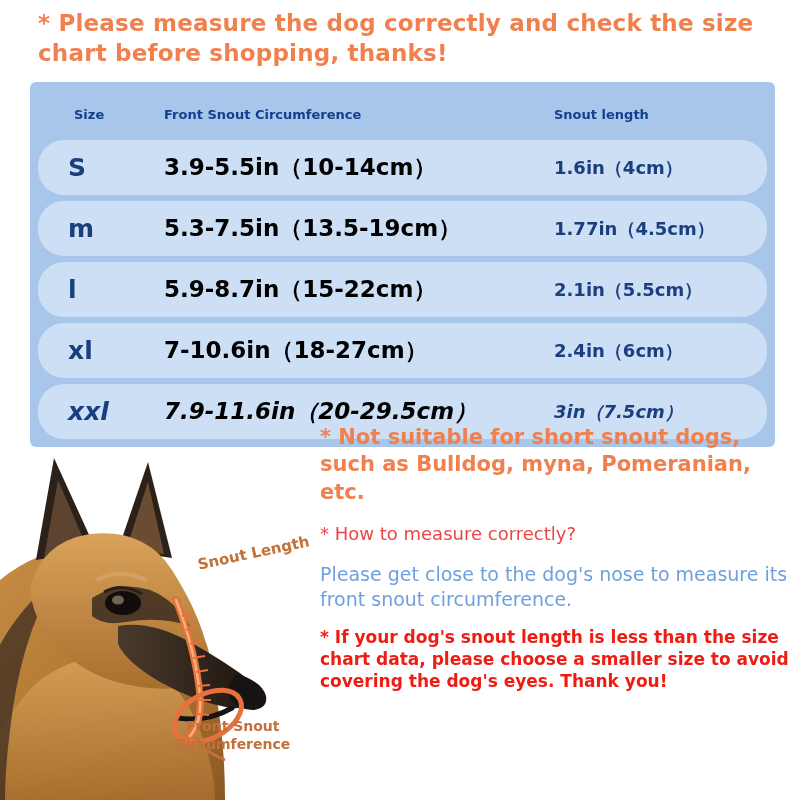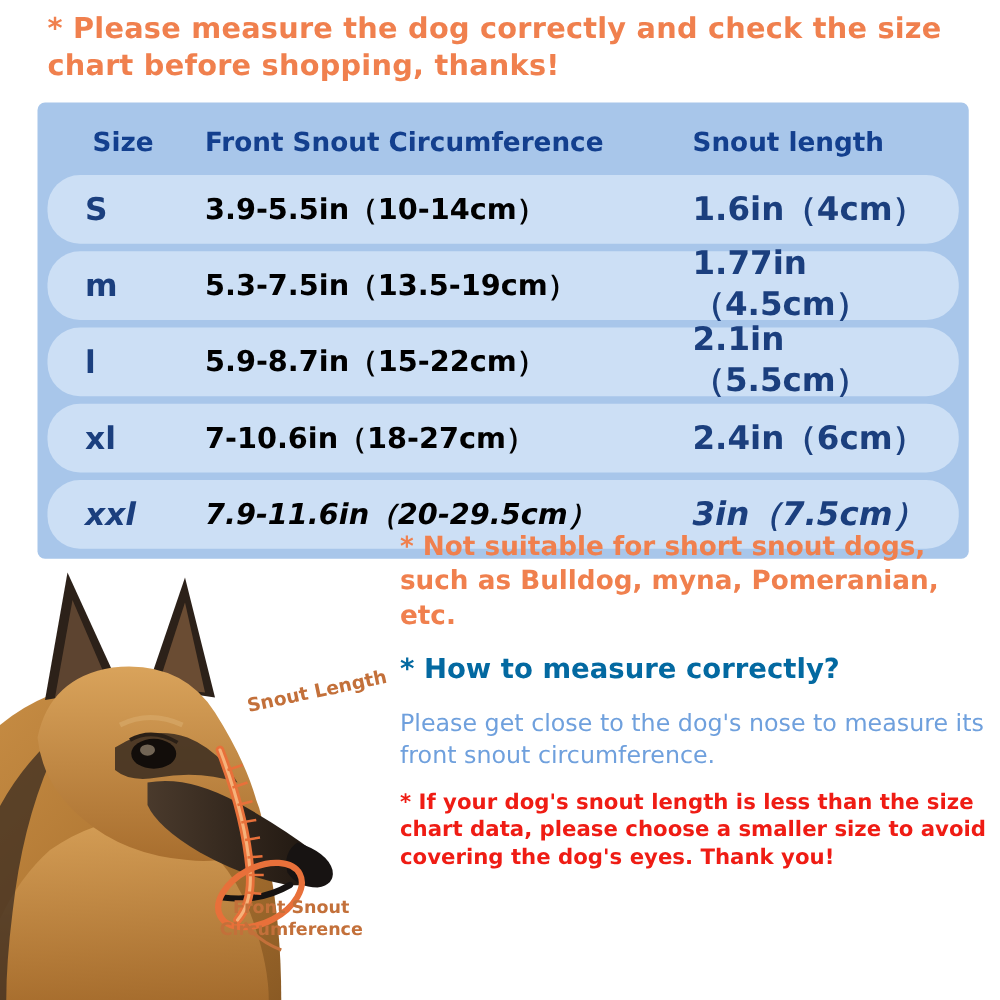--- a/index.html
+++ b/index.html
@@ -44,21 +44,21 @@
     border-radius: 6px;
     padding: 6px 8px 8px 8px;
     box-sizing: border-box;
   }
   .chart-head {
     display: flex;
     align-items: center;
     height: 52px;
     color: #133f8e;
     font-weight: bold;
-    font-size: 21px;
+    font-size: 13px;
   }
   .chart-head .c0 { width: 110px; padding-left: 36px; box-sizing: border-box;}
   .chart-head .c1 { width: 400px; padding-left: 16px; box-sizing: border-box;}
   .chart-head .c2 { flex: 1; padding-left: 6px; box-sizing: border-box;}
 
   .chart-row {
     display: flex;
     align-items: center;
     height: 55px;
     background: #ccdff5;
@@ -81,42 +81,42 @@
     box-sizing: border-box;
     color: #000000;
     font-size: 23px;
     font-weight: bold;
   }
   .chart-row .c2 {
     flex: 1;
     padding-left: 6px;
     box-sizing: border-box;
     color: #1b3f7e;
-    font-size: 26px;
+    font-size: 18px;
     font-weight: bold;
   }
 
   
   .right-col {
     position: absolute;
     left: 320px;
     top: 424px;
     width: 478px;
   }
   .note-orange {
     color: #f0804e;
     font-size: 21px;
     font-weight: bold;
     line-height: 1.3;
     margin-bottom: 16px;
   }
   .note-blue-head {
-    color: #0369a1;
-    font-size: 22px;
-    font-weight: bold;
+    color: #ef4444;
+    font-size: 18px;
+    font-weight: normal;
     line-height: 1.3;
   }
   .note-blue-body {
     color: #6fa0dd;
     font-size: 19px;
     line-height: 1.3;
     margin-top: 17px;
     margin-bottom: 14px;
   }
   .note-red {

